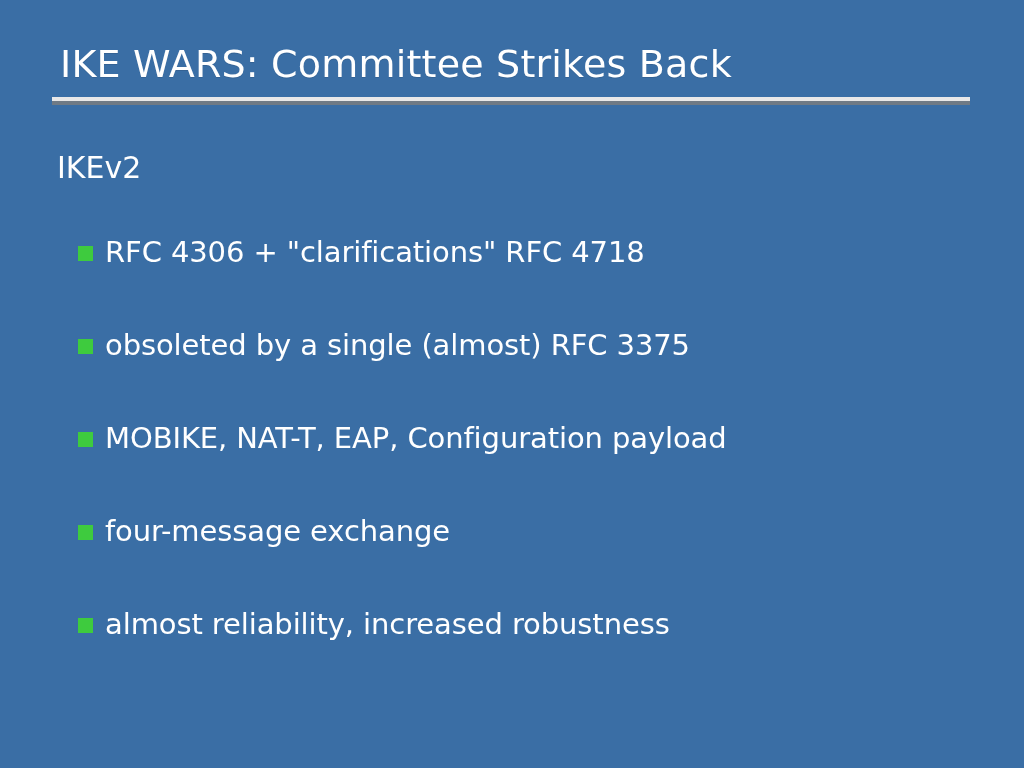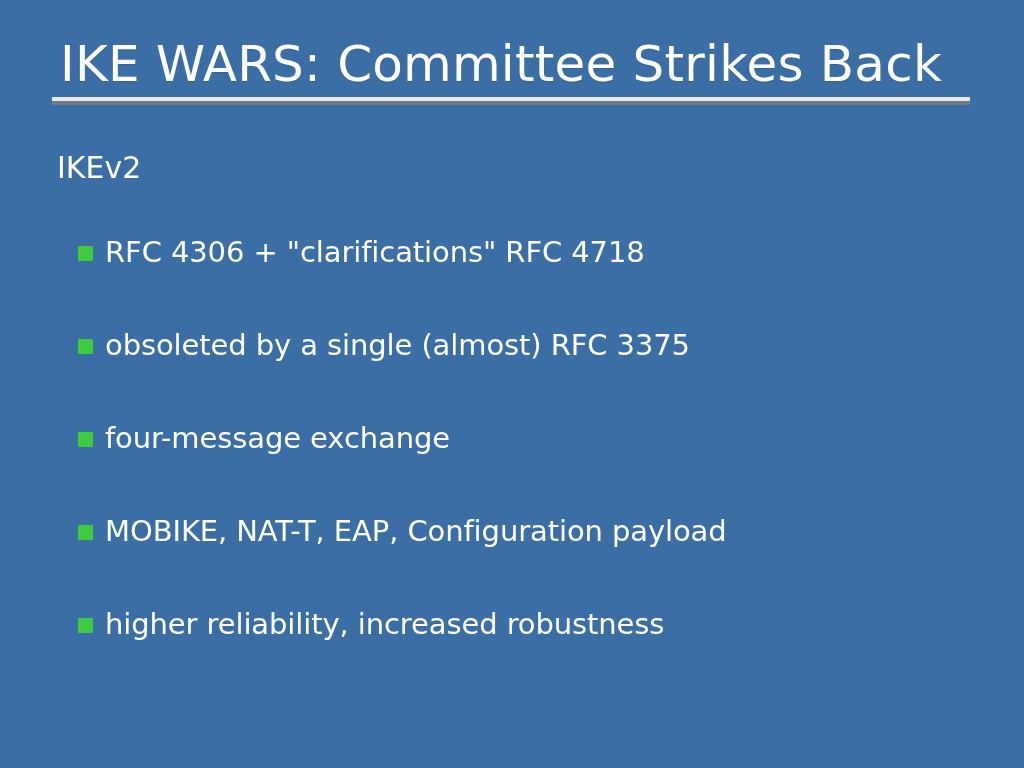--- a/index.html
+++ b/index.html
@@ -26,21 +26,21 @@
   
   .title-block {
     position: absolute;
     left: 60px;
     top: 38px;
     width: 912px;
   }
 
   .slide-title {
     font-family: "DejaVu Sans", sans-serif;
-    font-size: 50px;
+    font-size: 38px;
     line-height: 52px;
     font-weight: 400;
     color: #ffffff;
     letter-spacing: 0.2px;
     white-space: nowrap;
     text-shadow: 0 1px 0 rgba(0,0,0,0.10);
   }
 
   
   .title-rule {
@@ -141,29 +141,29 @@
         <span class="bullet-text">RFC 4306 + "clarifications" RFC 4718</span>
       </li>
 
       <li class="bullet-item">
         <span class="bullet-marker"></span>
         <span class="bullet-text">obsoleted by a single (almost) RFC 3375</span>
       </li>
 
       <li class="bullet-item">
         <span class="bullet-marker"></span>
+        <span class="bullet-text">MOBIKE, NAT-T, EAP, Configuration payload</span>
+      </li>
+
+      <li class="bullet-item">
+        <span class="bullet-marker"></span>
         <span class="bullet-text">four-message exchange</span>
       </li>
 
       <li class="bullet-item">
         <span class="bullet-marker"></span>
-        <span class="bullet-text">MOBIKE, NAT-T, EAP, Configuration payload</span>
-      </li>
-
-      <li class="bullet-item">
-        <span class="bullet-marker"></span>
-        <span class="bullet-text">higher reliability, increased robustness</span>
+        <span class="bullet-text">almost reliability, increased robustness</span>
       </li>
 
     </ul>
   </div>
 
 </div>
 
 </body></html>

